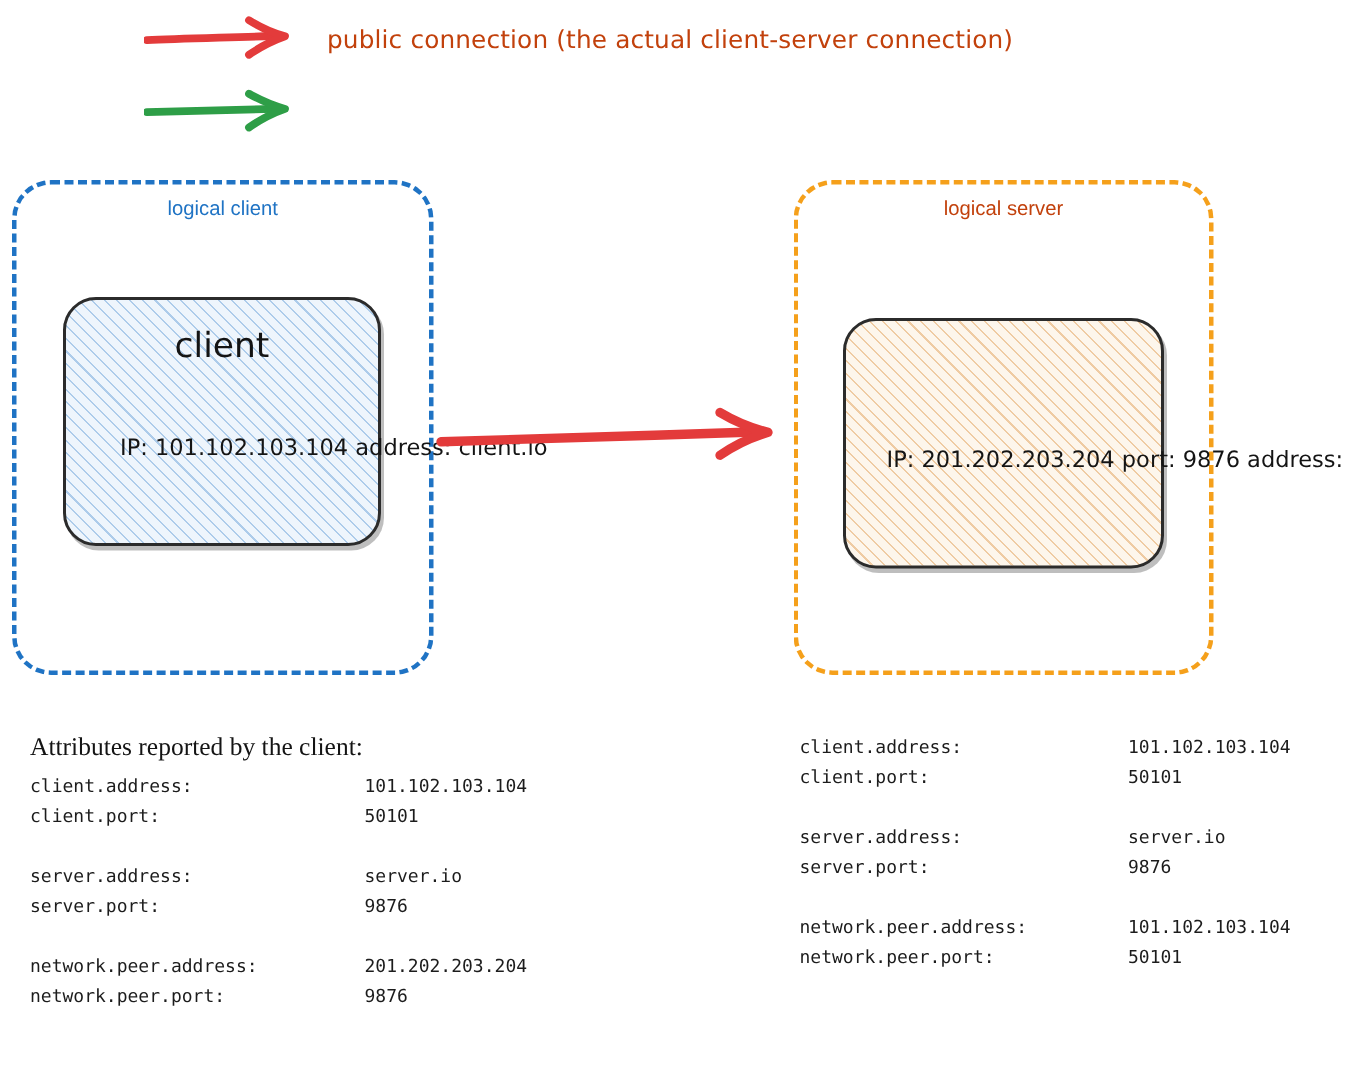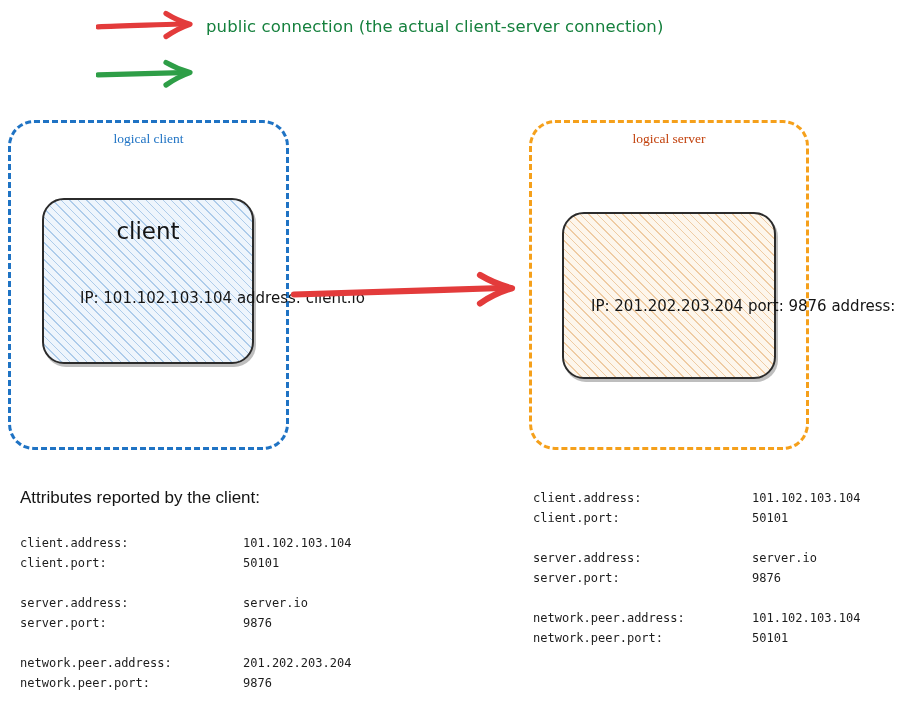--- a/index.html
+++ b/index.html
@@ -34,25 +34,25 @@
   .legend-row-public { left: 96px; top: 9px; }
   .legend-row-local  { left: 96px; top: 57px; }
 
   .legend-arrow {
     width: 106px;
     height: 34px;
     display: block;
     flex: 0 0 auto;
   }
   .legend-label {
-    margin-left: 4px;
+    margin-left: 16px;
     font-family: "DejaVu Sans", sans-serif;
     font-size: 16.5px;
     letter-spacing: 0.1px;
-    color: #15803d;
+    color: #c2410c;
     white-space: nowrap;
     text-align: center;
   }
 
   
   .logical-box {
     position: absolute;
     border-style: dashed;
     border-width: 3px;
     border-radius: 26px;
@@ -68,21 +68,21 @@
     left: 529px; top: 120px;
     width: 280px; height: 330px;
     border-color: #f5a01b;
   }
   .logical-title {
     position: absolute;
     top: 8px;
     left: 0; right: 0;
     text-align: center;
     font-size: 13.5px;
-    font-family: Liberation Serif, serif;
+    font-family: Liberation Sans, sans-serif;
     white-space: nowrap;
   }
   .logical-client .logical-title { color: #1f73c4; }
   .logical-server .logical-title { color: #c2410c; }
 
   
   .node {
     position: absolute;
     border: 2.2px solid #2b2b2b;
     border-radius: 22px;
@@ -147,25 +147,25 @@
   }
 
   
   .attrs {
     position: absolute;
   }
   .attrs-client { left: 20px; top: 488px; }
   .attrs-server { left: 533px; top: 488px; }
 
   .attrs-heading {
-    font-family: Liberation Sans, sans-serif;
+    font-family: Liberation Serif, serif;
     font-size: 17px;
     color: #141414;
     white-space: nowrap;
-    margin-bottom: 25px;
+    margin-bottom: 6px;
   }
 
   .attrs-table {
     border-collapse: collapse;
     font-family: "DejaVu Sans Mono", monospace;
     font-size: 12px;
     color: #1c1c1c;
   }
   .attrs-table td {
     padding: 0;

